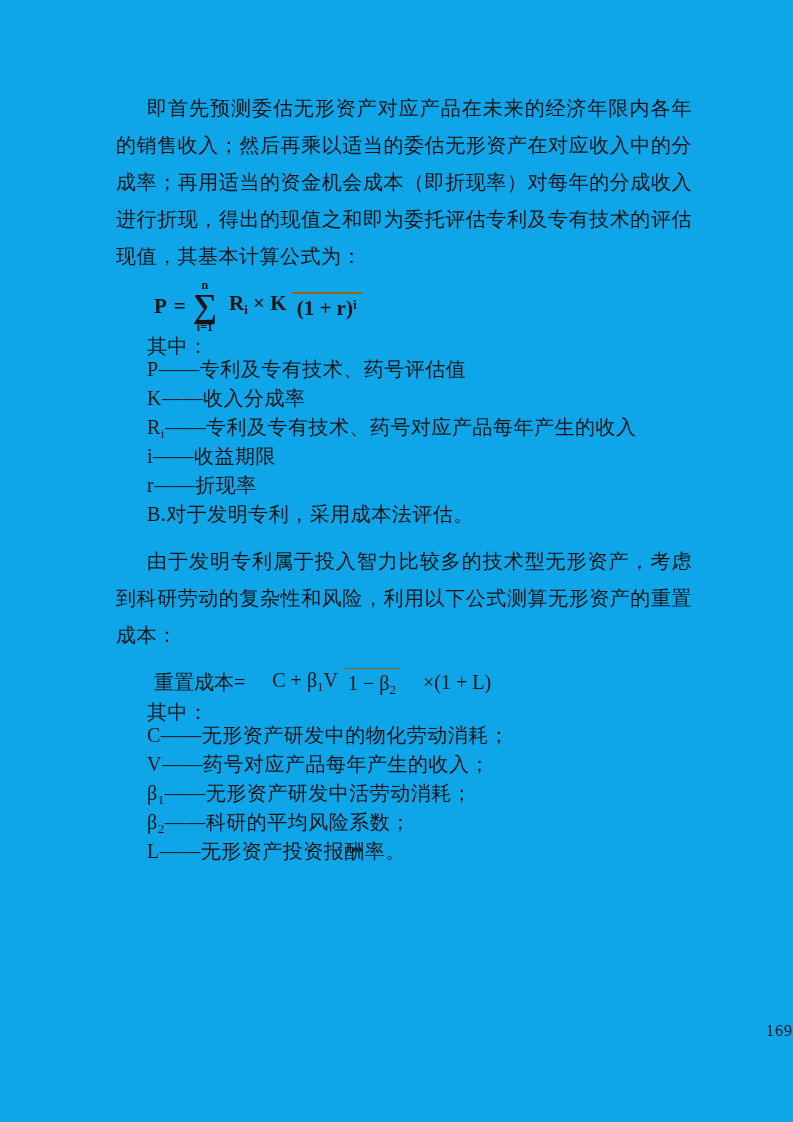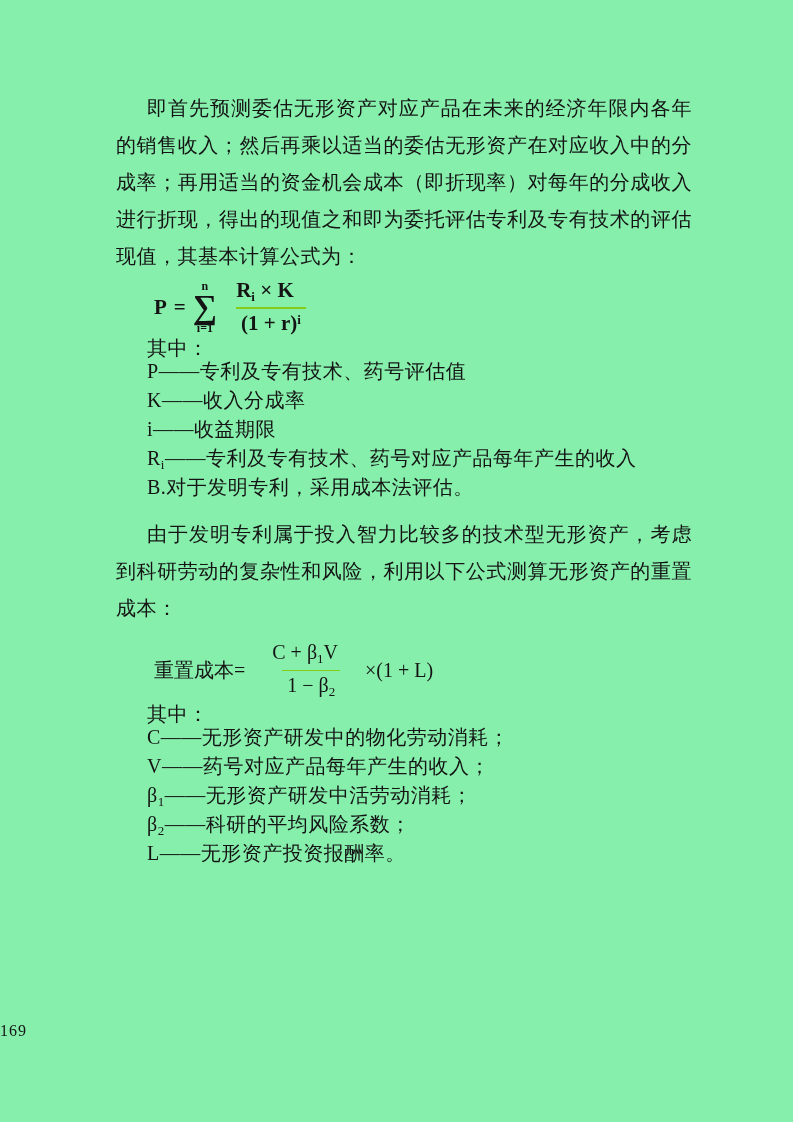--- a/index.html
+++ b/index.html
@@ -2,21 +2,21 @@
 <html><head>
 <meta charset="utf-8">
 <style>
   * { margin: 0; padding: 0; box-sizing: border-box; }
   html, body { background: #e8e8e8; }
   .page {
     position: relative;
     width: 793px;
     height: 1122px;
     margin: 0 auto;
-    background: #86efac;
+    background: #0ea5e9;
     overflow: hidden;
     font-family: "Liberation Serif", "DejaVu Serif", serif;
     color: #141414;
     padding-left: 9px;
   }
   .content {
     position: absolute;
     top: 90px;
     left: 116px;
     width: 576px;
@@ -72,37 +72,36 @@
     font-size: 12px;
     line-height: 12px;
     letter-spacing: 0;
   }
   .sigma .op {
     font-size: 34px;
     line-height: 30px;
   }
   .frac {
     display: inline-flex;
-    flex-direction: column;
     align-items: center;
     text-align: center;
     line-height: 1.1;
   }
   .frac .num { padding: 0 5px 3px 5px; }
-  .frac .den { border-top: 2px solid #84cc16; padding: 3px 5px 0 5px; margin-left: 12px; }
+  .frac .den { border-top: 2px solid #a16207; padding: 3px 5px 0 5px; }
   .formula-2 .frac .den { border-top-width: 1px; text-align: right; }
   .frac sub { font-size: 13px; vertical-align: -4px; }
   .frac sup { font-size: 13px; vertical-align: 6px; }
 
   .page-number {
     position: absolute;
     top: 1022px;
     left: 0;
     width: 100%;
-    text-align: left;
+    text-align: right;
     font-size: 16px;
     letter-spacing: 1px;
   }
 </style>
 </head>
 <body>
 
 <div class="page">
   <div class="content">
 
@@ -119,22 +118,23 @@
       <span class="frac">
         <span class="num"><span>R</span><sub>i</sub><span> × K</span></span>
         <span class="den"><span>(1 + r)</span><sup>i</sup></span>
       </span>
     </div>
 
     <p class="def">其中：</p>
 
     <p class="def"><span>P</span><sub class="term-sub"></sub><span>——专利及专有技术、药号评估值</span></p>
     <p class="def"><span>K</span><sub class="term-sub"></sub><span>——收入分成率</span></p>
+    <p class="def"><span>R</span><sub class="term-sub">i</sub><span>——专利及专有技术、药号对应产品每年产生的收入</span></p>
     <p class="def"><span>i</span><sub class="term-sub"></sub><span>——收益期限</span></p>
-    <p class="def"><span>R</span><sub class="term-sub">i</sub><span>——专利及专有技术、药号对应产品每年产生的收入</span></p>
+    <p class="def"><span>r</span><sub class="term-sub"></sub><span>——折现率</span></p>
 
     <p class="def">B.对于发明专利，采用成本法评估。</p>
 
     <p class="para indent" style="margin-top:17px;">由于发明专利属于投入智力比较多的技术型无形资产，考虑到科研劳动的复杂性和风险，利用以下公式测算无形资产的重置成本：</p>
 
     <div class="formula formula-2">
       <span>重置成本=</span>
       <span class="frac">
         <span class="num"><span>C + β</span><sub>1</sub><span>V</span></span>
         <span class="den"><span>1 − β</span><sub>2</sub></span>

